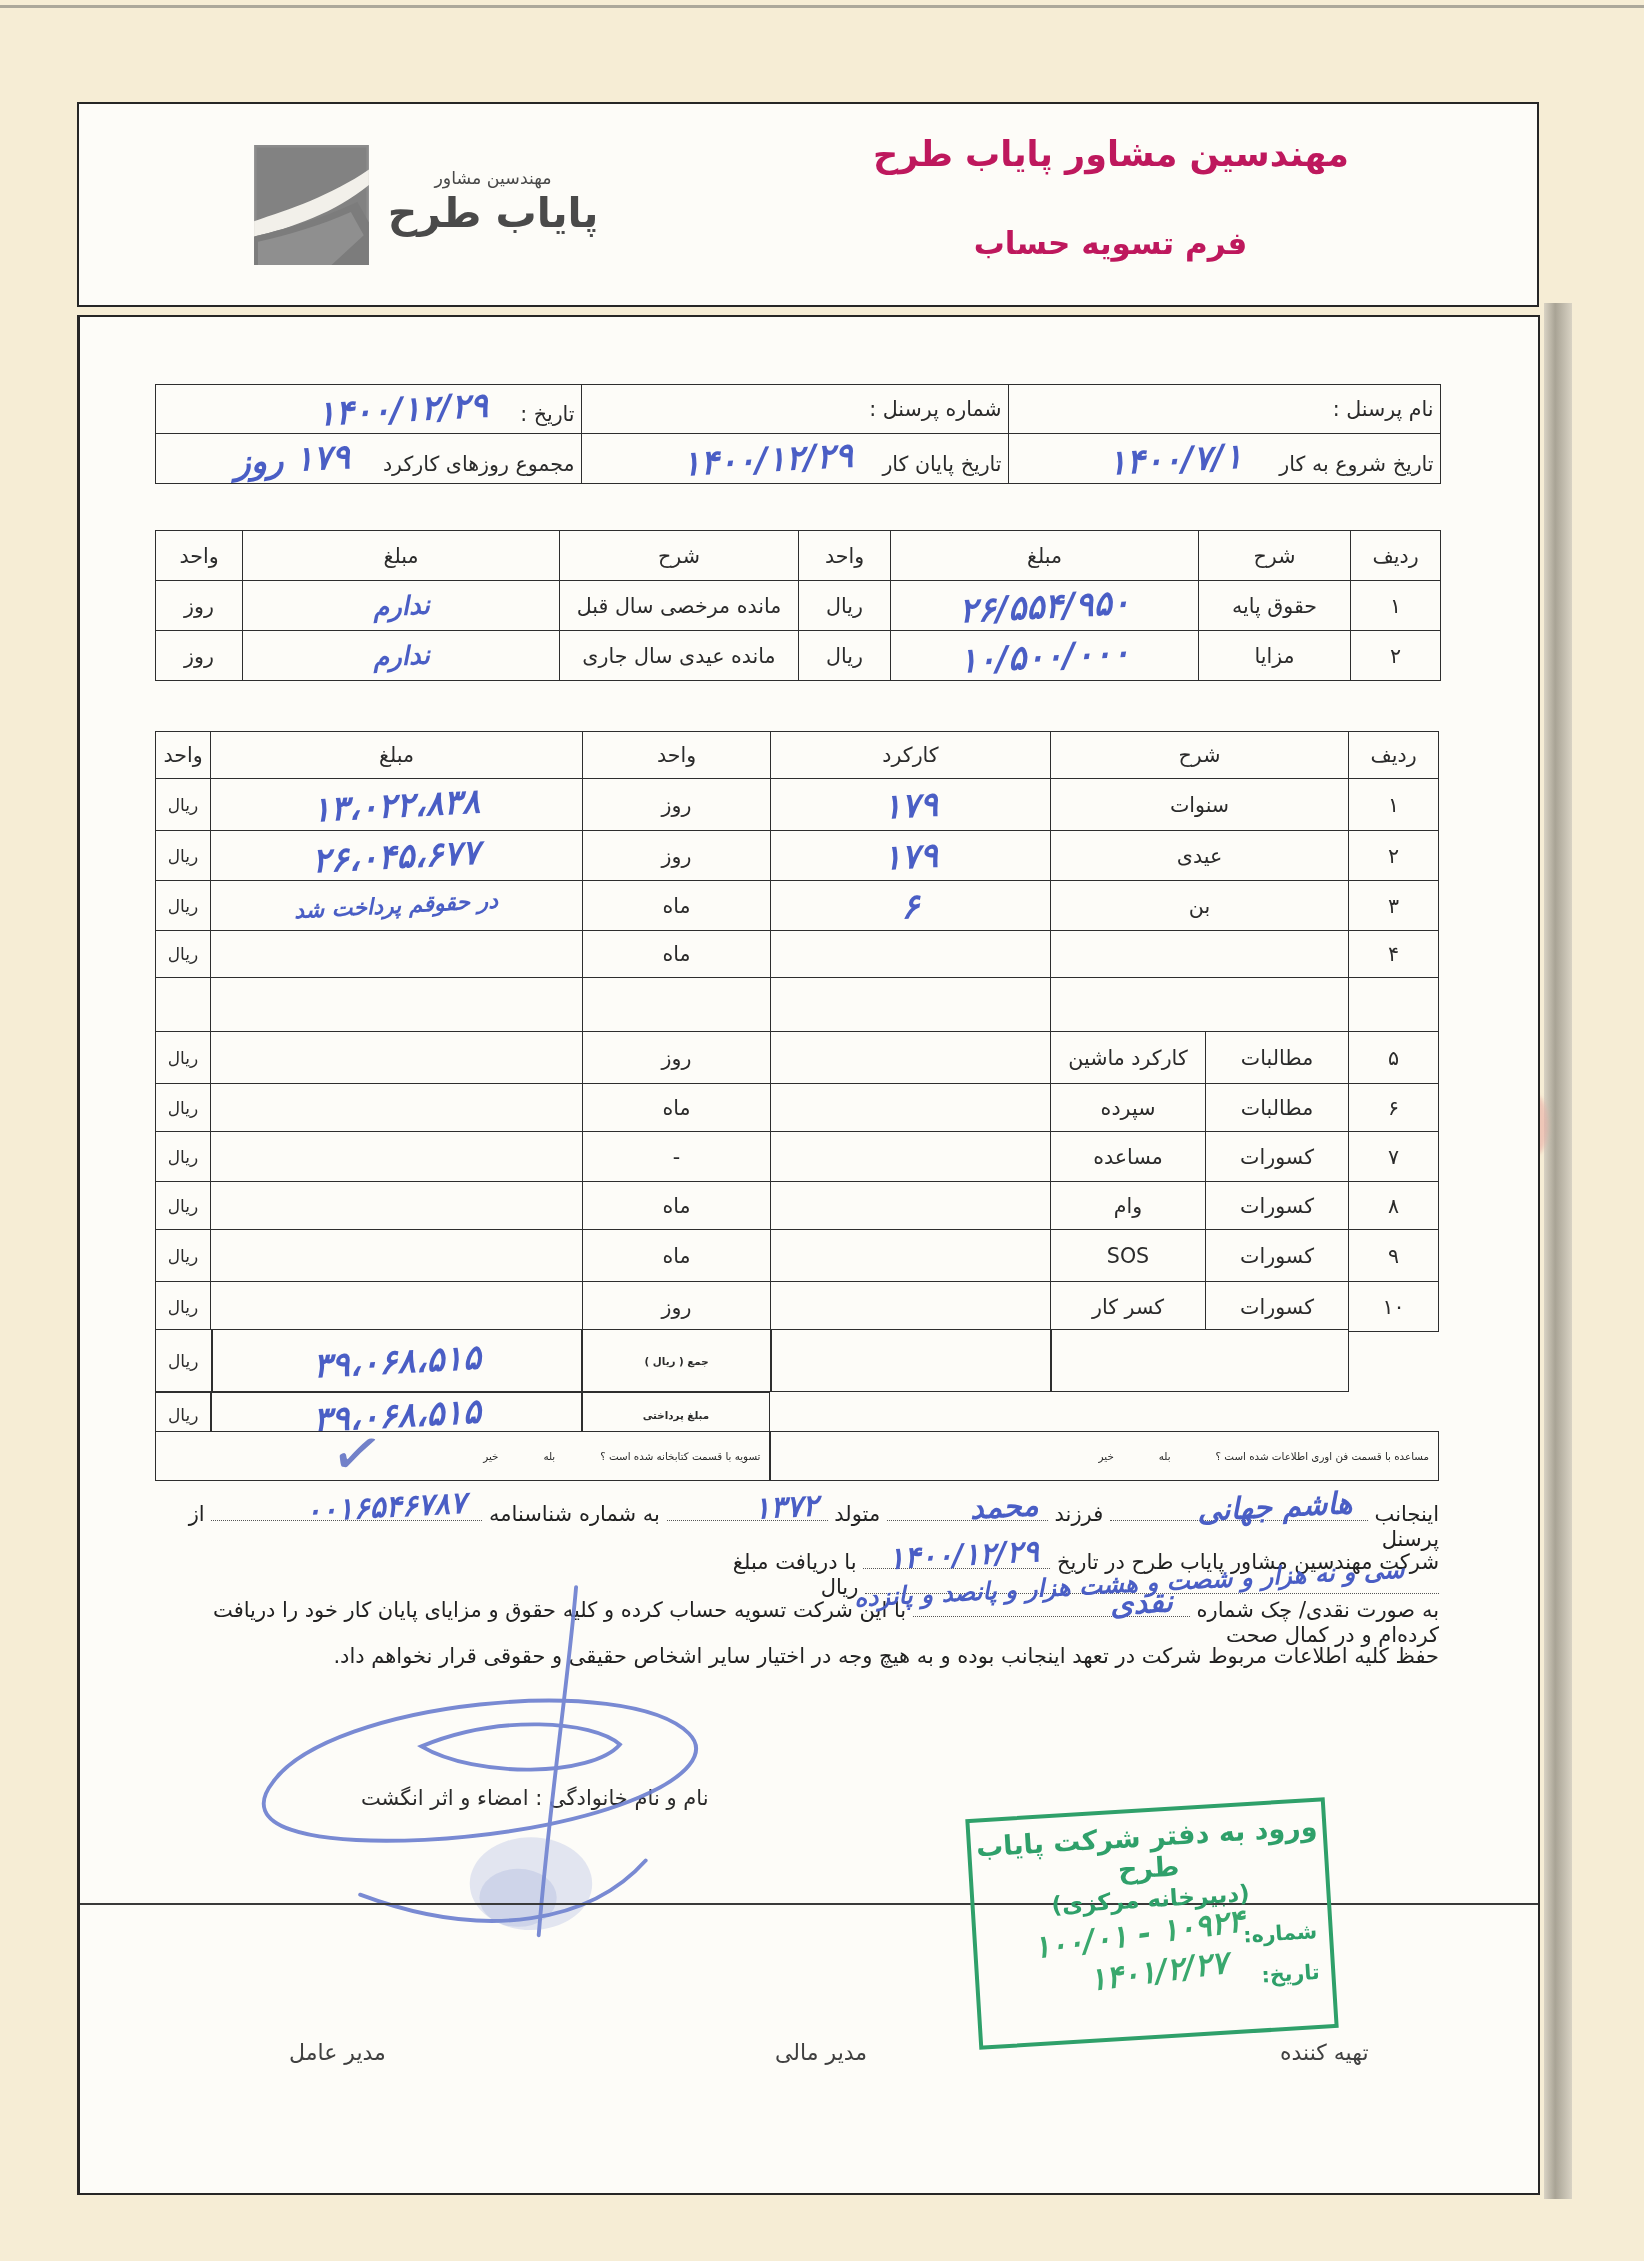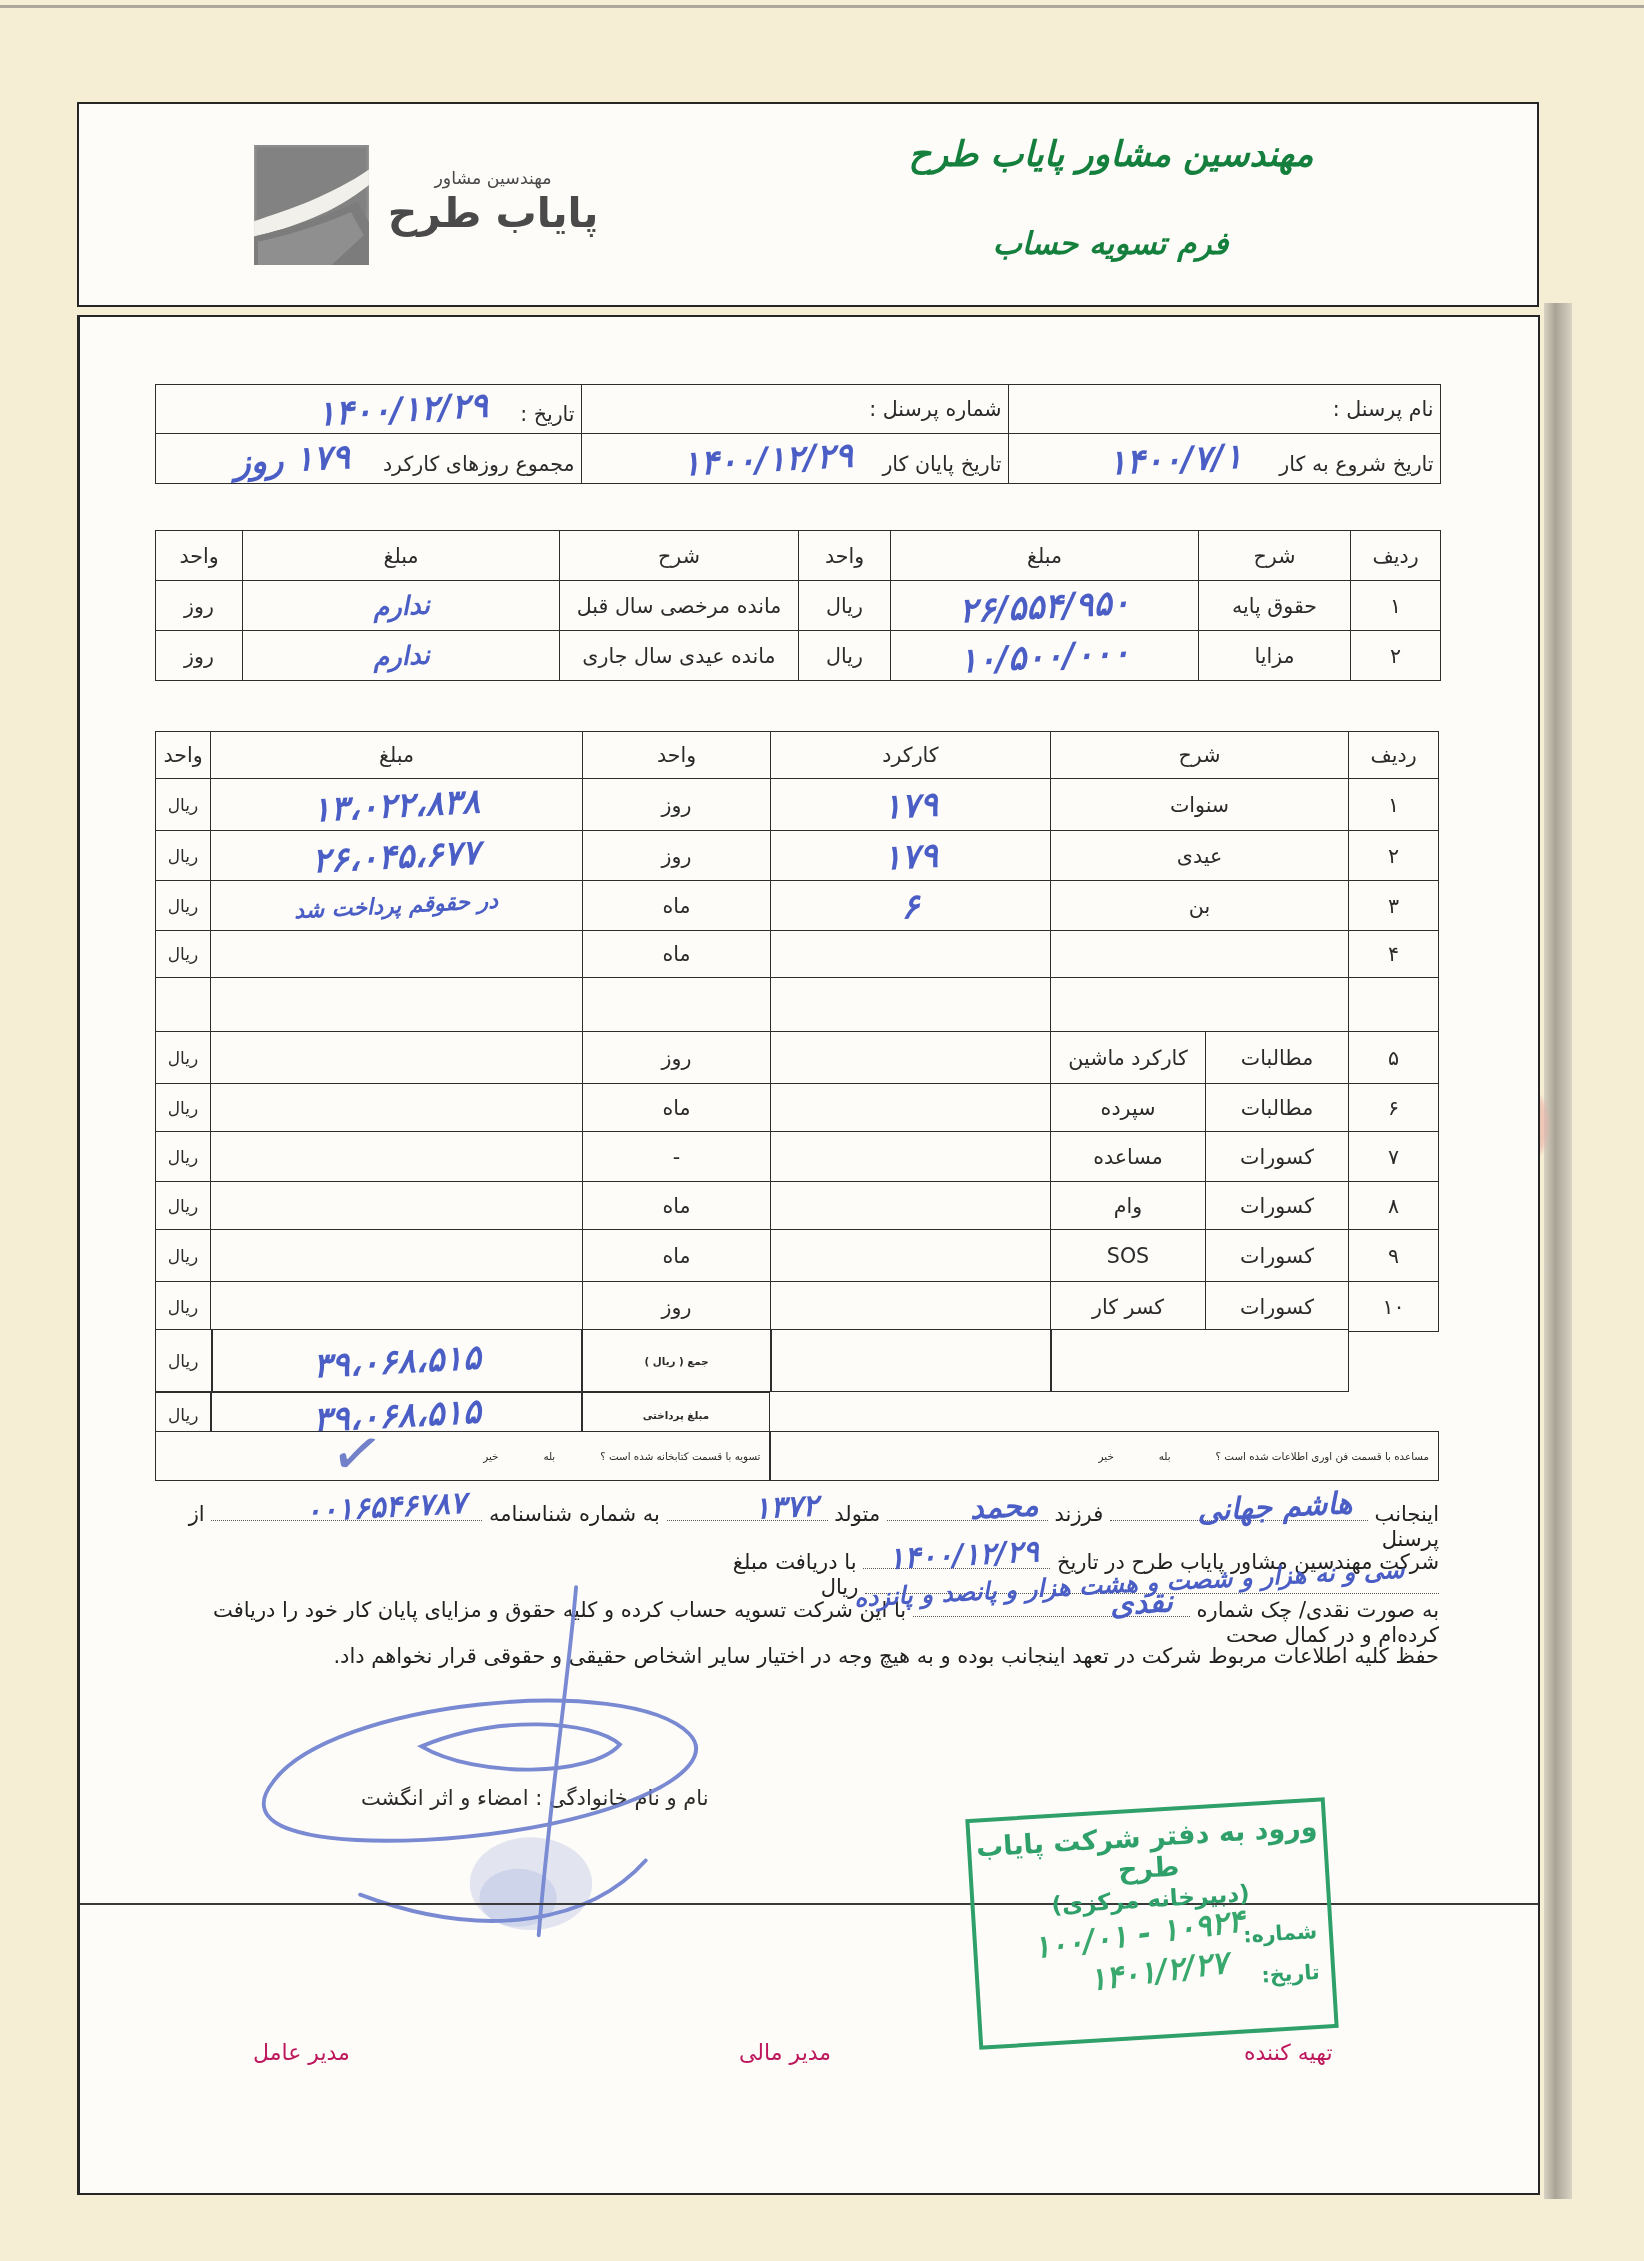--- a/index.html
+++ b/index.html
@@ -9,21 +9,21 @@
     font-family:"DejaVu Sans",sans-serif;
     color:#2b2b2b;direction:rtl;
   }
   .abs{position:absolute;}
   .scanline-top{left:0;top:5.2px;width:1644px;height:3.2px;background:#9a968c;opacity:.8;}
   .scanband-right{left:1544px;top:303px;width:28px;height:1896px;
     background:linear-gradient(90deg,#cfcabe,#8f8b80 40%,#cfcabe);opacity:.75;}
   .paperbox{background:#fdfcf8;border:2.6px solid #262626;}
   .headerbox{left:77px;top:102px;width:1458px;height:201px;}
   .mainbox{left:77px;top:315px;width:1458px;height:1876px;border-left-width:3.2px;}
-  .title{font-weight:bold;font-style:italic;color:#15803d;white-space:nowrap;}
+  .title{font-weight:bold;color:#be185d;white-space:nowrap;}
   .t1{left:761px;top:30px;width:542px;text-align:center;font-size:35px;}
   .t2{left:825px;top:121px;width:413px;text-align:center;font-size:31px;}
   .logo-sq{left:175px;top:41px;width:115px;height:120px;}
   .logo-cap{left:298px;top:64px;width:232px;text-align:center;color:#4a4a4a;}
   .logo-cap .s1{font-size:17.4px;display:block;letter-spacing:0.6px;}
   .logo-cap .s2{font-size:41px;font-weight:bold;display:block;margin-top:1.3px;}
 
   table{border-collapse:collapse;table-layout:fixed;direction:rtl;}
   td,th{border:1.6px solid #2e2e2e;vertical-align:middle;padding:0 6.4px;
     font-size:20.6px;font-weight:normal;overflow:visible;}
@@ -47,21 +47,21 @@
   .blank .hw{position:absolute;right:6%;bottom:-5.2px;}
   .hrule{left:0;top:1586px;width:1458px;height:1.9px;background:#3a3a3a;}
 
   .stamp{left:892px;top:1491px;width:352px;height:214px;border:4.5px solid #2fa06a;
     transform:rotate(-3.5deg);color:#2fa06a;text-align:center;padding-top:9px;}
   .stamp .l1{font-size:27px;font-weight:bold;}
   .stamp .l2{font-size:23px;font-weight:bold;margin-top:2.6px;}
   .stamp .srow{font-size:20.6px;font-weight:bold;text-align:right;padding-right:11.6px;margin-top:17px;position:relative;}
   .stamp .hwg{position:absolute;font-size:31px;transform:rotate(-4deg);}
 
-  .footerlab{font-size:22px;color:#be185d;white-space:nowrap;}
+  .footerlab{font-size:22px;color:#404040;white-space:nowrap;margin-left:36px;}
   .check{position:absolute;font-size:62px;color:#6374c4;transform:rotate(10deg);opacity:.9;font-weight:bold;}
   .pink-smudge{left:1526px;top:1096px;width:22px;height:58px;border-radius:50%;
     background:#e8a7a0;opacity:.55;filter:blur(1.9px);}
 </style>
 </head>
 <body>
 
 <div class="abs scanline-top"></div>
 <div class="abs scanband-right"></div>
 <div class="abs pink-smudge"></div>

